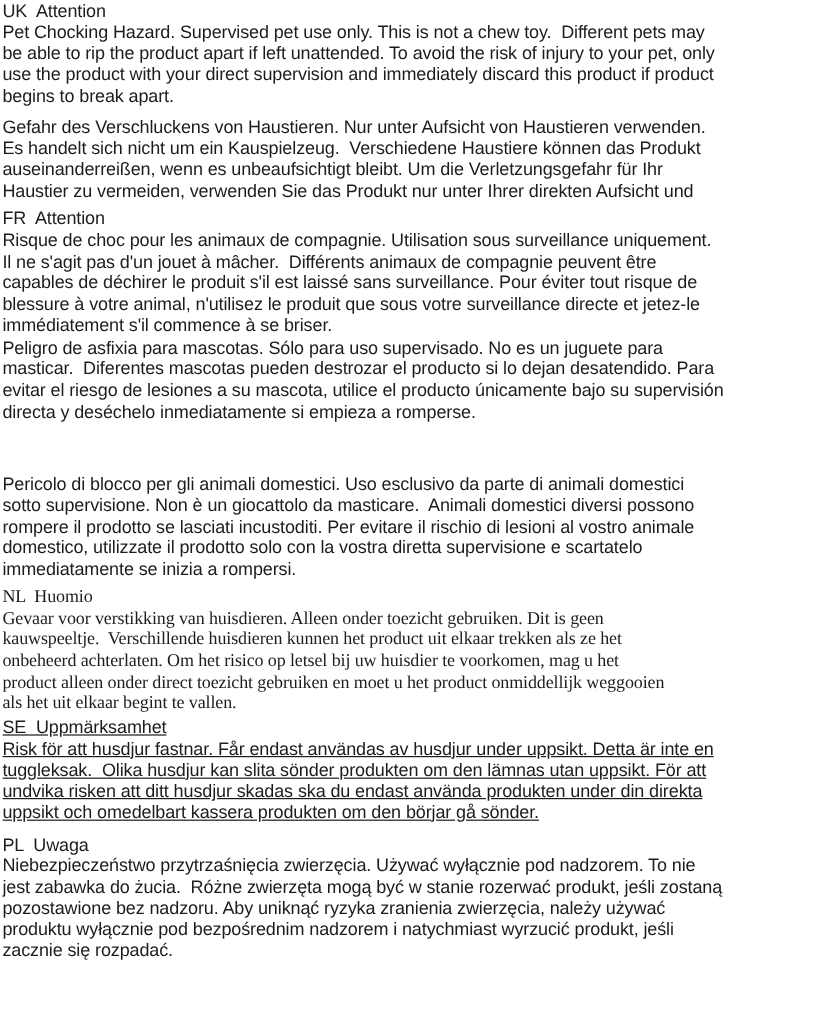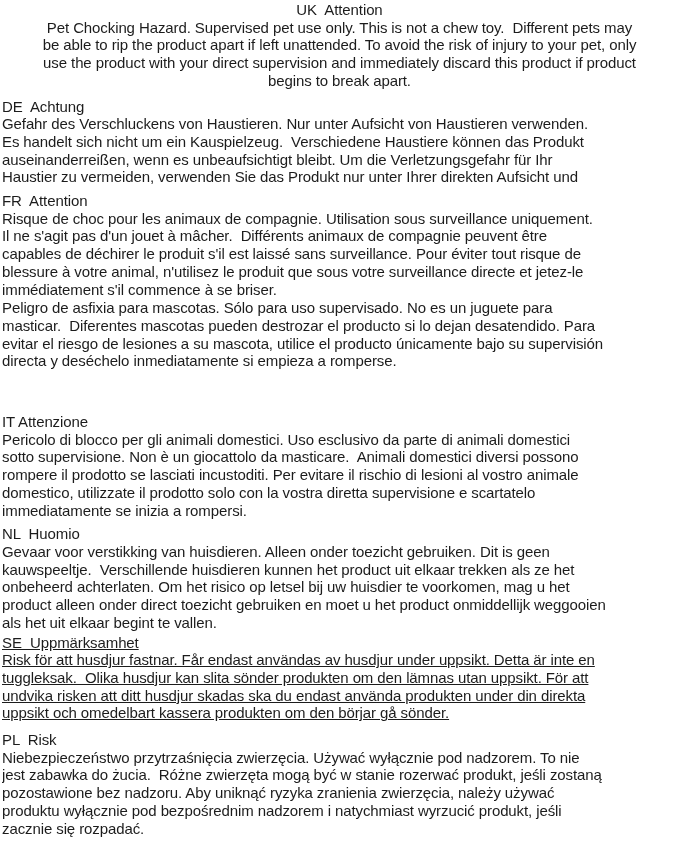--- a/index.html
+++ b/index.html
@@ -25,44 +25,43 @@
     font-size: 15px;
     line-height: 17.7px;
     letter-spacing: -0.1px;
   }
   .section-heading,
   .section-body {
     white-space: pre;          
     overflow: hidden;
   }
   
-  .section:nth-child(1) { margin-bottom: 8px; text-align: center; }
+  .section:nth-child(1) { margin-bottom: 8px; }
   .section:nth-child(2) { margin-bottom: 6px; }
   .section:nth-child(3) { margin-bottom: 1px; }
   .section:nth-child(4) { margin-bottom: 43px; }  
   .section:nth-child(5) { margin-bottom: 6px; }
-  .section:nth-child(6) { margin-bottom: 2px; }
+  .section:nth-child(6) { margin-bottom: 2px; font-family: Liberation Serif, serif; }
   .section:nth-child(7) { margin-bottom: 9px; text-decoration: underline; }
   .section:nth-child(8) { margin-bottom: 0; }
 </style>
 </head>
 <body>
 
 <div class="document">
 
   <div class="section">
     <div class="section-heading">UK  Attention</div>
     <div class="section-body">Pet Chocking Hazard. Supervised pet use only. This is not a chew toy.  Different pets may
 be able to rip the product apart if left unattended. To avoid the risk of injury to your pet, only
 use the product with your direct supervision and immediately discard this product if product
 begins to break apart.</div>
   </div>
 
   <div class="section">
-    <div class="section-heading">DE  Achtung</div>
     <div class="section-body">Gefahr des Verschluckens von Haustieren. Nur unter Aufsicht von Haustieren verwenden.
 Es handelt sich nicht um ein Kauspielzeug.  Verschiedene Haustiere können das Produkt
 auseinanderreißen, wenn es unbeaufsichtigt bleibt. Um die Verletzungsgefahr für Ihr
 Haustier zu vermeiden, verwenden Sie das Produkt nur unter Ihrer direkten Aufsicht und</div>
   </div>
 
   <div class="section">
     <div class="section-heading">FR  Attention</div>
     <div class="section-body">Risque de choc pour les animaux de compagnie. Utilisation sous surveillance uniquement.
 Il ne s'agit pas d'un jouet à mâcher.  Différents animaux de compagnie peuvent être
@@ -72,21 +71,20 @@
   </div>
 
   <div class="section">
     <div class="section-body">Peligro de asfixia para mascotas. Sólo para uso supervisado. No es un juguete para
 masticar.  Diferentes mascotas pueden destrozar el producto si lo dejan desatendido. Para
 evitar el riesgo de lesiones a su mascota, utilice el producto únicamente bajo su supervisión
 directa y deséchelo inmediatamente si empieza a romperse.</div>
   </div>
 
   <div class="section">
-    <div class="section-heading">IT Attenzione</div>
     <div class="section-body">Pericolo di blocco per gli animali domestici. Uso esclusivo da parte di animali domestici
 sotto supervisione. Non è un giocattolo da masticare.  Animali domestici diversi possono
 rompere il prodotto se lasciati incustoditi. Per evitare il rischio di lesioni al vostro animale
 domestico, utilizzate il prodotto solo con la vostra diretta supervisione e scartatelo
 immediatamente se inizia a rompersi.</div>
   </div>
 
   <div class="section">
     <div class="section-heading">NL  Huomio</div>
     <div class="section-body">Gevaar voor verstikking van huisdieren. Alleen onder toezicht gebruiken. Dit is geen
@@ -98,21 +96,21 @@
 
   <div class="section">
     <div class="section-heading">SE  Uppmärksamhet</div>
     <div class="section-body">Risk för att husdjur fastnar. Får endast användas av husdjur under uppsikt. Detta är inte en
 tuggleksak.  Olika husdjur kan slita sönder produkten om den lämnas utan uppsikt. För att
 undvika risken att ditt husdjur skadas ska du endast använda produkten under din direkta
 uppsikt och omedelbart kassera produkten om den börjar gå sönder.</div>
   </div>
 
   <div class="section">
-    <div class="section-heading">PL  Risk</div>
+    <div class="section-heading">PL  Uwaga</div>
     <div class="section-body">Niebezpieczeństwo przytrzaśnięcia zwierzęcia. Używać wyłącznie pod nadzorem. To nie
 jest zabawka do żucia.  Różne zwierzęta mogą być w stanie rozerwać produkt, jeśli zostaną
 pozostawione bez nadzoru. Aby uniknąć ryzyka zranienia zwierzęcia, należy używać
 produktu wyłącznie pod bezpośrednim nadzorem i natychmiast wyrzucić produkt, jeśli
 zacznie się rozpadać.</div>
   </div>
 
 </div>
 
 </body></html>

